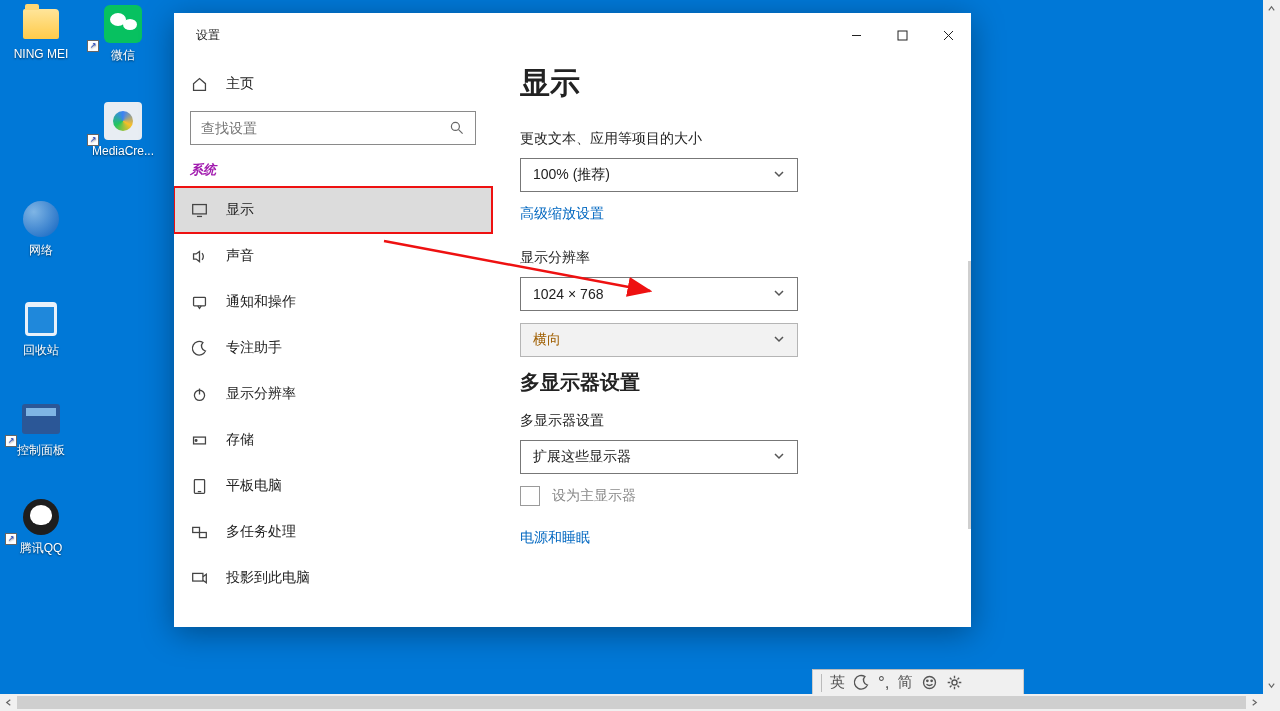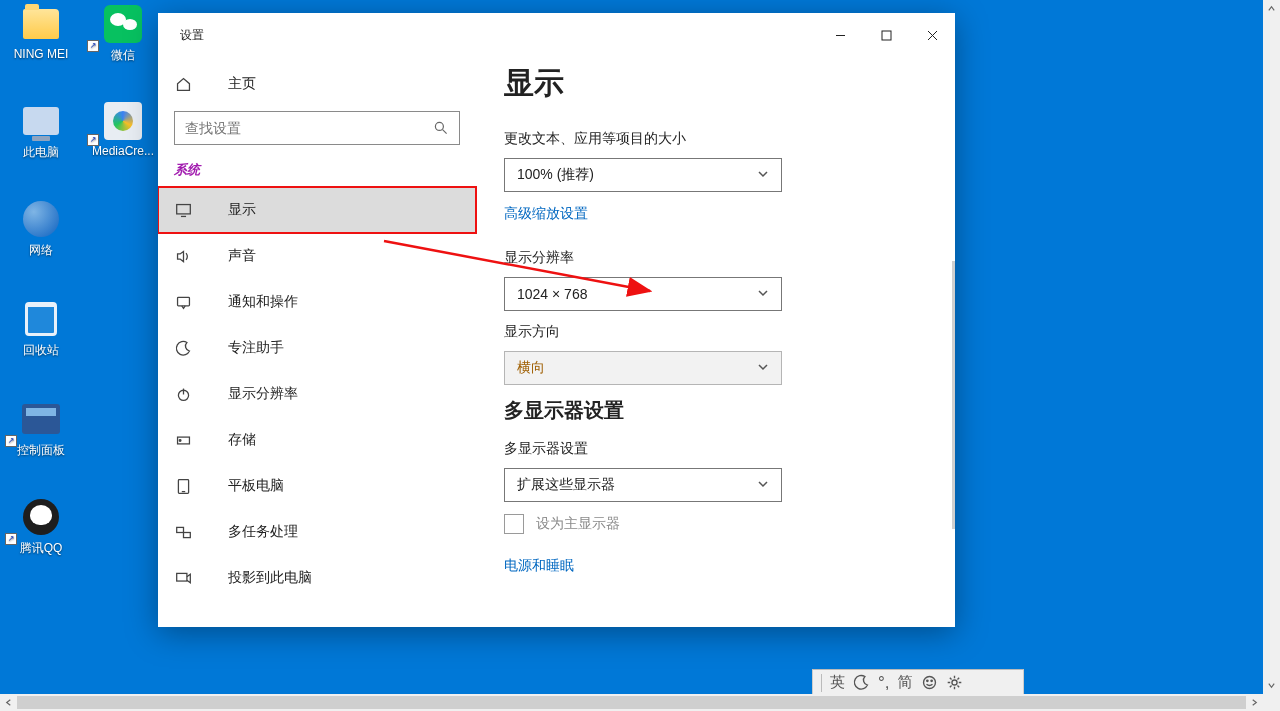--- a/index.html
+++ b/index.html
@@ -20,31 +20,31 @@
 .ico-media { width:38px; height:38px; background:#e8edf3; border-radius:4px; display:flex;align-items:center;justify-content:center; }
 .ico-media::before{content:"";width:20px;height:20px;border-radius:50%;background:conic-gradient(#3b82f6,#fbbf24,#22c55e,#3b82f6);}
 .ico-globe { width:36px;height:36px;border-radius:50%;background:radial-gradient(circle at 30% 30%, #7fb5e5, #0f62c0); }
 .ico-bin { width:32px;height:34px;border:3px solid #e8f1fa;border-top:5px solid #e8f1fa;border-radius:4px;background:rgba(255,255,255,.12); position:relative;}
 .ico-panel { width:38px;height:30px;background:#2b5797;border-radius:3px;position:relative;}
 .ico-panel::before{content:"";position:absolute;left:4px;top:4px;right:4px;height:8px;background:#7fb5e5;}
 .ico-qq { width:36px;height:36px;border-radius:50%;background:#1e1e1e;position:relative;}
 .ico-qq::before{content:"";position:absolute;left:7px;top:6px;width:22px;height:20px;background:#fff;border-radius:50% 50% 45% 45%;}
 .shortcut-arrow { position:absolute; left:2px; bottom:12px; width:12px;height:12px;background:#fff;border:1px solid #666;font-size:8px;line-height:10px;text-align:center;color:#1a3cbe;}
 
-.settings-window { position: absolute; left: 158px; top: 13px; width: 797px; height: 614px; background: #fff; box-shadow: 0 6px 30px rgba(0,0,0,.35); display: flex; flex-direction: column; }
+.settings-window { position: absolute; left: 174px; top: 13px; width: 797px; height: 614px; background: #fff; box-shadow: 0 6px 30px rgba(0,0,0,.35); display: flex; flex-direction: column; }
 .titlebar { height: 44px; display: flex; align-items: center; padding-left: 22px; }
 .titlebar .title { font-size: 12px; color: #222; }
 .titlebar .window-controls { margin-left: auto; display: flex; }
 .win-btn { width: 46px; height: 44px; display: flex; align-items: center; justify-content: center; cursor: pointer; }
 .win-btn svg { stroke:#222; stroke-width:1; fill:none; }
 
 .window-body { flex: 1; display: flex; overflow: hidden; }
 
 .sidebar { width: 318px; background: #fff; display: flex; flex-direction: column; padding-top: 4px; }
-.home-row, .nav-item { display: flex; align-items: center; height: 46px; padding-left: 16px; gap: 36px; font-size: 14px; color: #222; cursor: pointer; }
+.home-row, .nav-item { display: flex; align-items: center; height: 46px; padding-left: 16px; gap: 18px; font-size: 14px; color: #222; cursor: pointer; }
 .home-row .label, .nav-item .label { font-size: 14px; }
 
 .search-wrap { padding: 4px 16px 10px 16px; }
 .search-box { height: 34px; border: 1px solid #8a8a8a; background: #fff; display: flex; align-items: center; padding: 0 10px; }
 .search-box input { flex:1; border:none; outline:none; font-size:14px; color:#666; background:transparent; }
 .search-box .mag { width:16px;height:16px; }
 
 .section-label { padding: 6px 16px 8px 16px; font-size: 13px; font-weight: 600; color: #a21caf; font-style: italic; }
 
 .nav-item.selected { background: #dcdcdc; }
@@ -95,26 +95,20 @@
       </div>
     <div class="label">NING MEI</div>
   </div>
   <div class="desktop-icon" style="left:85px;top:3px">
     <div class="icon-img">
         <div class="ico-wechat"></div>
       </div>
     <div class="shortcut-arrow">↗</div>
     <div class="label">微信</div>
   </div>
-  <div class="desktop-icon" style="left:3px;top:100px">
-    <div class="icon-img">
-        <div class="ico-pc"></div>
-      </div>
-    <div class="label">此电脑</div>
-  </div>
   <div class="desktop-icon" style="left:85px;top:100px">
     <div class="icon-img">
         <div class="ico-media"></div>
       </div>
     <div class="shortcut-arrow">↗</div>
     <div class="label">MediaCre...</div>
   </div>
   <div class="desktop-icon" style="left:3px;top:198px">
     <div class="icon-img">
         <div class="ico-globe"></div>
@@ -282,21 +276,20 @@
           <a class="link">高级缩放设置</a>
 
           <div class="group-label">显示分辨率</div>
           <div class="dropdown">
             <span>1024 × 768</span>
             <span class="chev"><svg width="12" height="12" viewBox="0 0 12 12">
                   <path d="M2 4 L6 8 L10 4"></path>
                 </svg></span>
           </div>
 
-          <div class="group-label" style="margin-top:4px">显示方向</div>
           <div class="dropdown disabled">
             <span>横向</span>
             <span class="chev"><svg width="12" height="12" viewBox="0 0 12 12">
                   <path d="M2 4 L6 8 L10 4"></path>
                 </svg></span>
           </div>
 
           <div class="h2">多显示器设置</div>
 
           <div class="group-label">多显示器设置</div>

